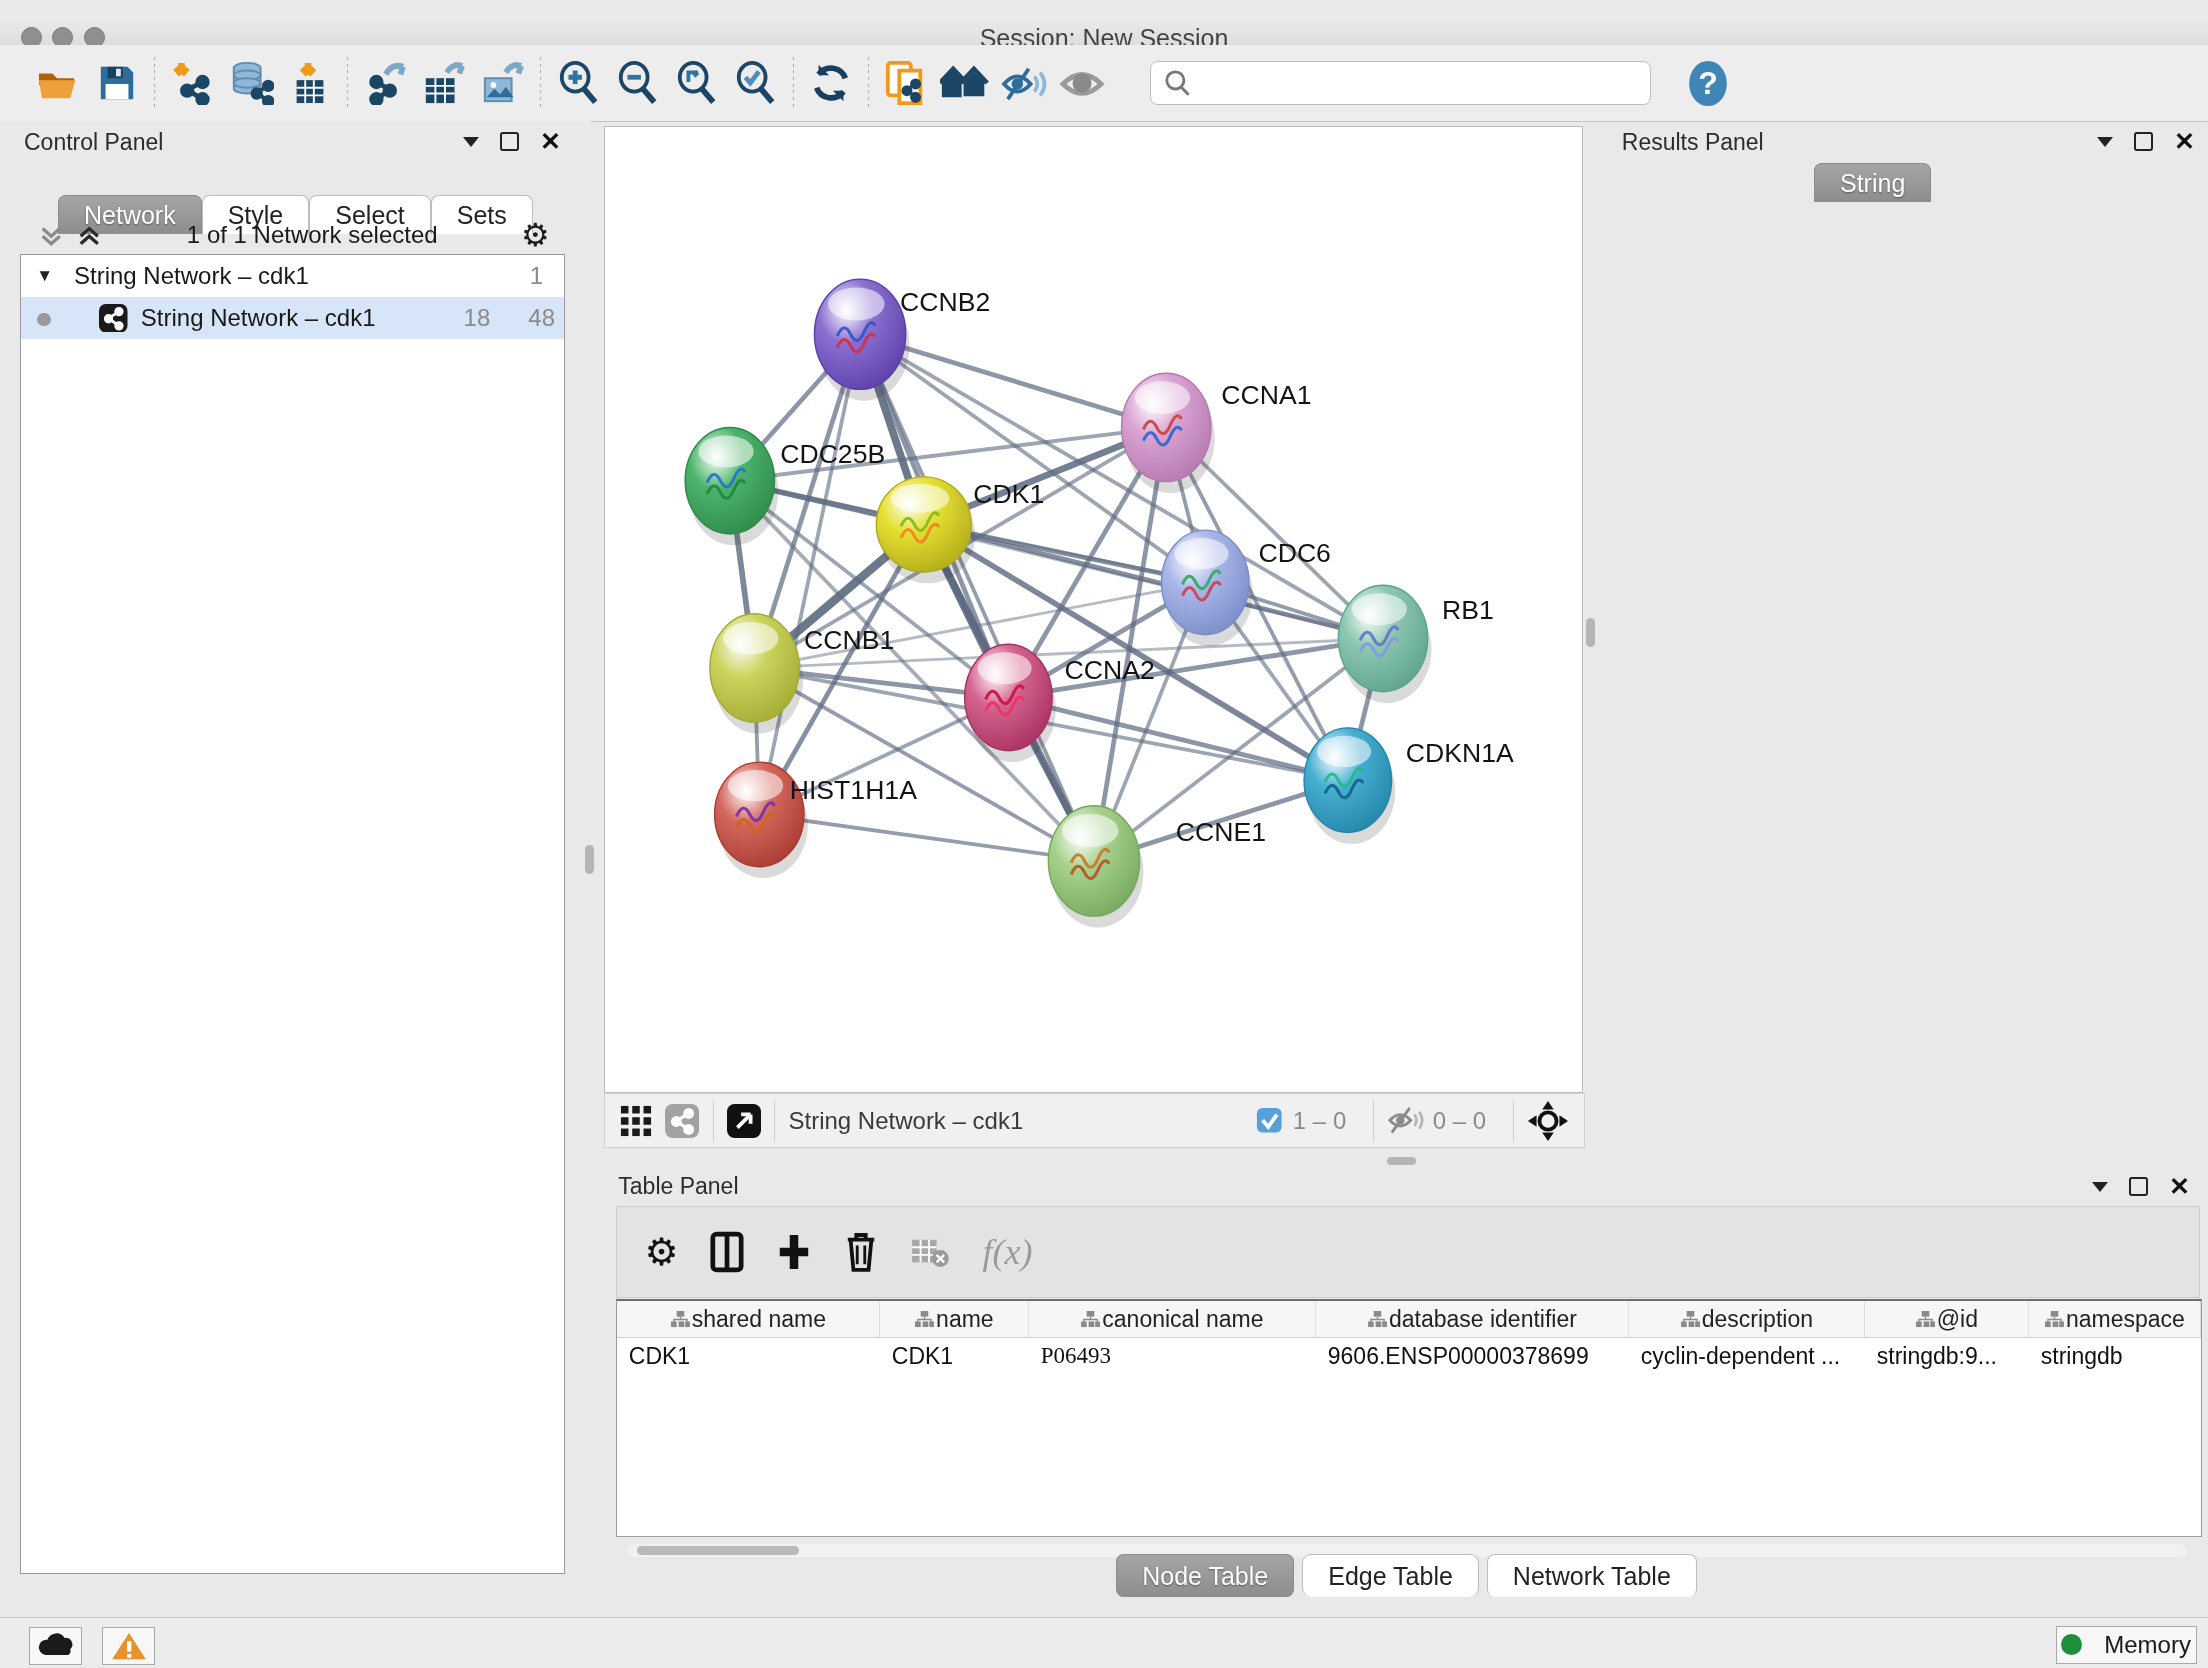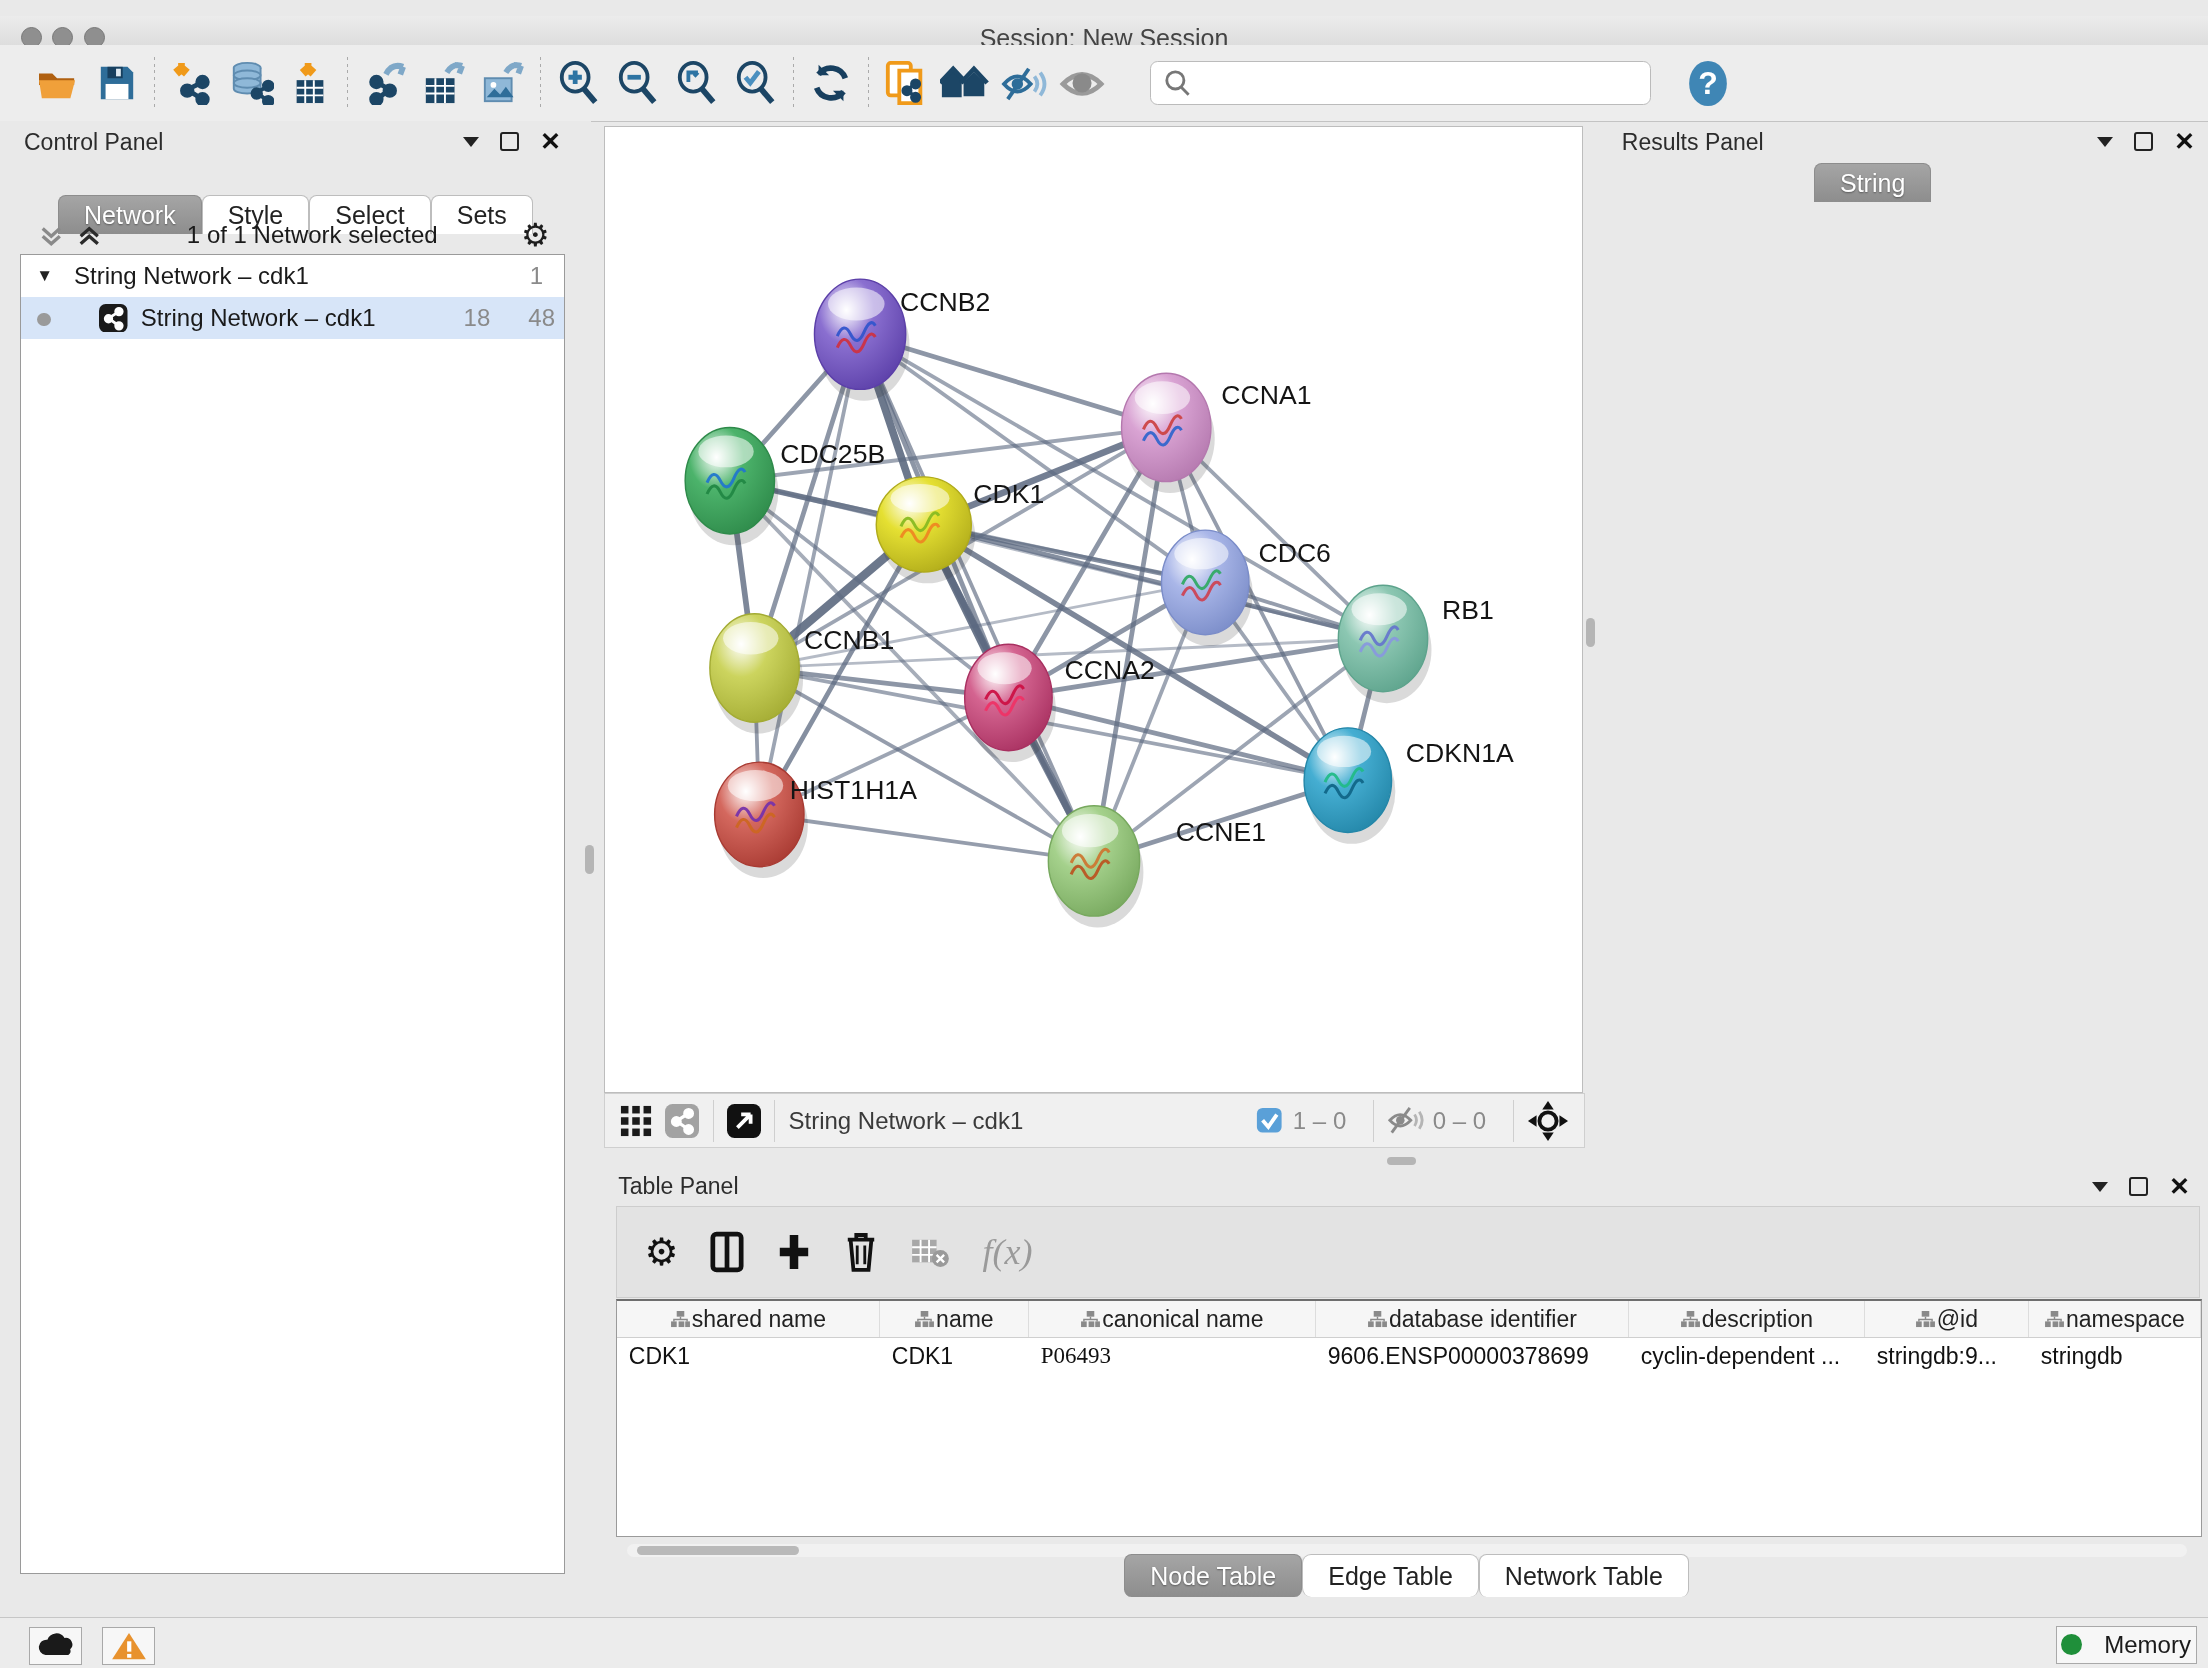--- a/index.html
+++ b/index.html
@@ -63,21 +63,21 @@
   #tp-table{left:12.4px;top:143px;width:1584px;height:235px;background:#fff;
     border:1px solid #9a9a9a;border-top:2.9px solid #6e6e6e;overflow:hidden;}
   #thead{display:flex;height:36px;background:#f6f6f6;border-bottom:1px solid #cfcfcf;}
   .th{display:flex;align-items:center;justify-content:center;gap:2px;font-size:23px;color:#222;
     border-right:1px solid #ddd;overflow:hidden;white-space:nowrap;flex:0 0 auto;box-sizing:border-box;}
   #trow{display:flex;height:36px;}
   .td{font-size:23px;color:#111;padding-left:11.4px;display:flex;align-items:center;
     overflow:hidden;white-space:nowrap;flex:0 0 auto;box-sizing:border-box;}
   #hscroll{left:23px;top:388px;width:1560px;height:13.3px;background:#f1f1f1;border-radius:6.7px;}
   #hthumb{left:9.5px;top:1.9px;width:162px;height:9.5px;background:#b9b9b9;border-radius:5.7px;}
-  #tp-tabs{left:0;top:398px;width:1605px;height:57px;display:flex;justify-content:center;gap:0;}
+  #tp-tabs{left:0;top:398px;width:1605px;height:57px;display:flex;justify-content:center;gap:8px;}
 
   
   #statusbar{left:0;top:1617px;width:2208px;height:51px;background:#ececec;border-top:1px solid #c6c6c6;}
   .sb-btn{position:absolute;top:8.6px;width:51px;height:36px;background:#f7f7f7;border:1.9px solid #a9a9a9;
     display:flex;align-items:center;justify-content:center;}
   #memory-btn{position:absolute;top:7.6px;right:11.4px;width:139px;height:36px;background:#f7f7f7;
     border:1.9px solid #a9a9a9;display:flex;align-items:center;justify-content:center;gap:22px;font-size:24px;}
   #mem-dot{width:21px;height:21px;border-radius:50%;background:#1f8f3a;}
 
   svg{display:block;}

